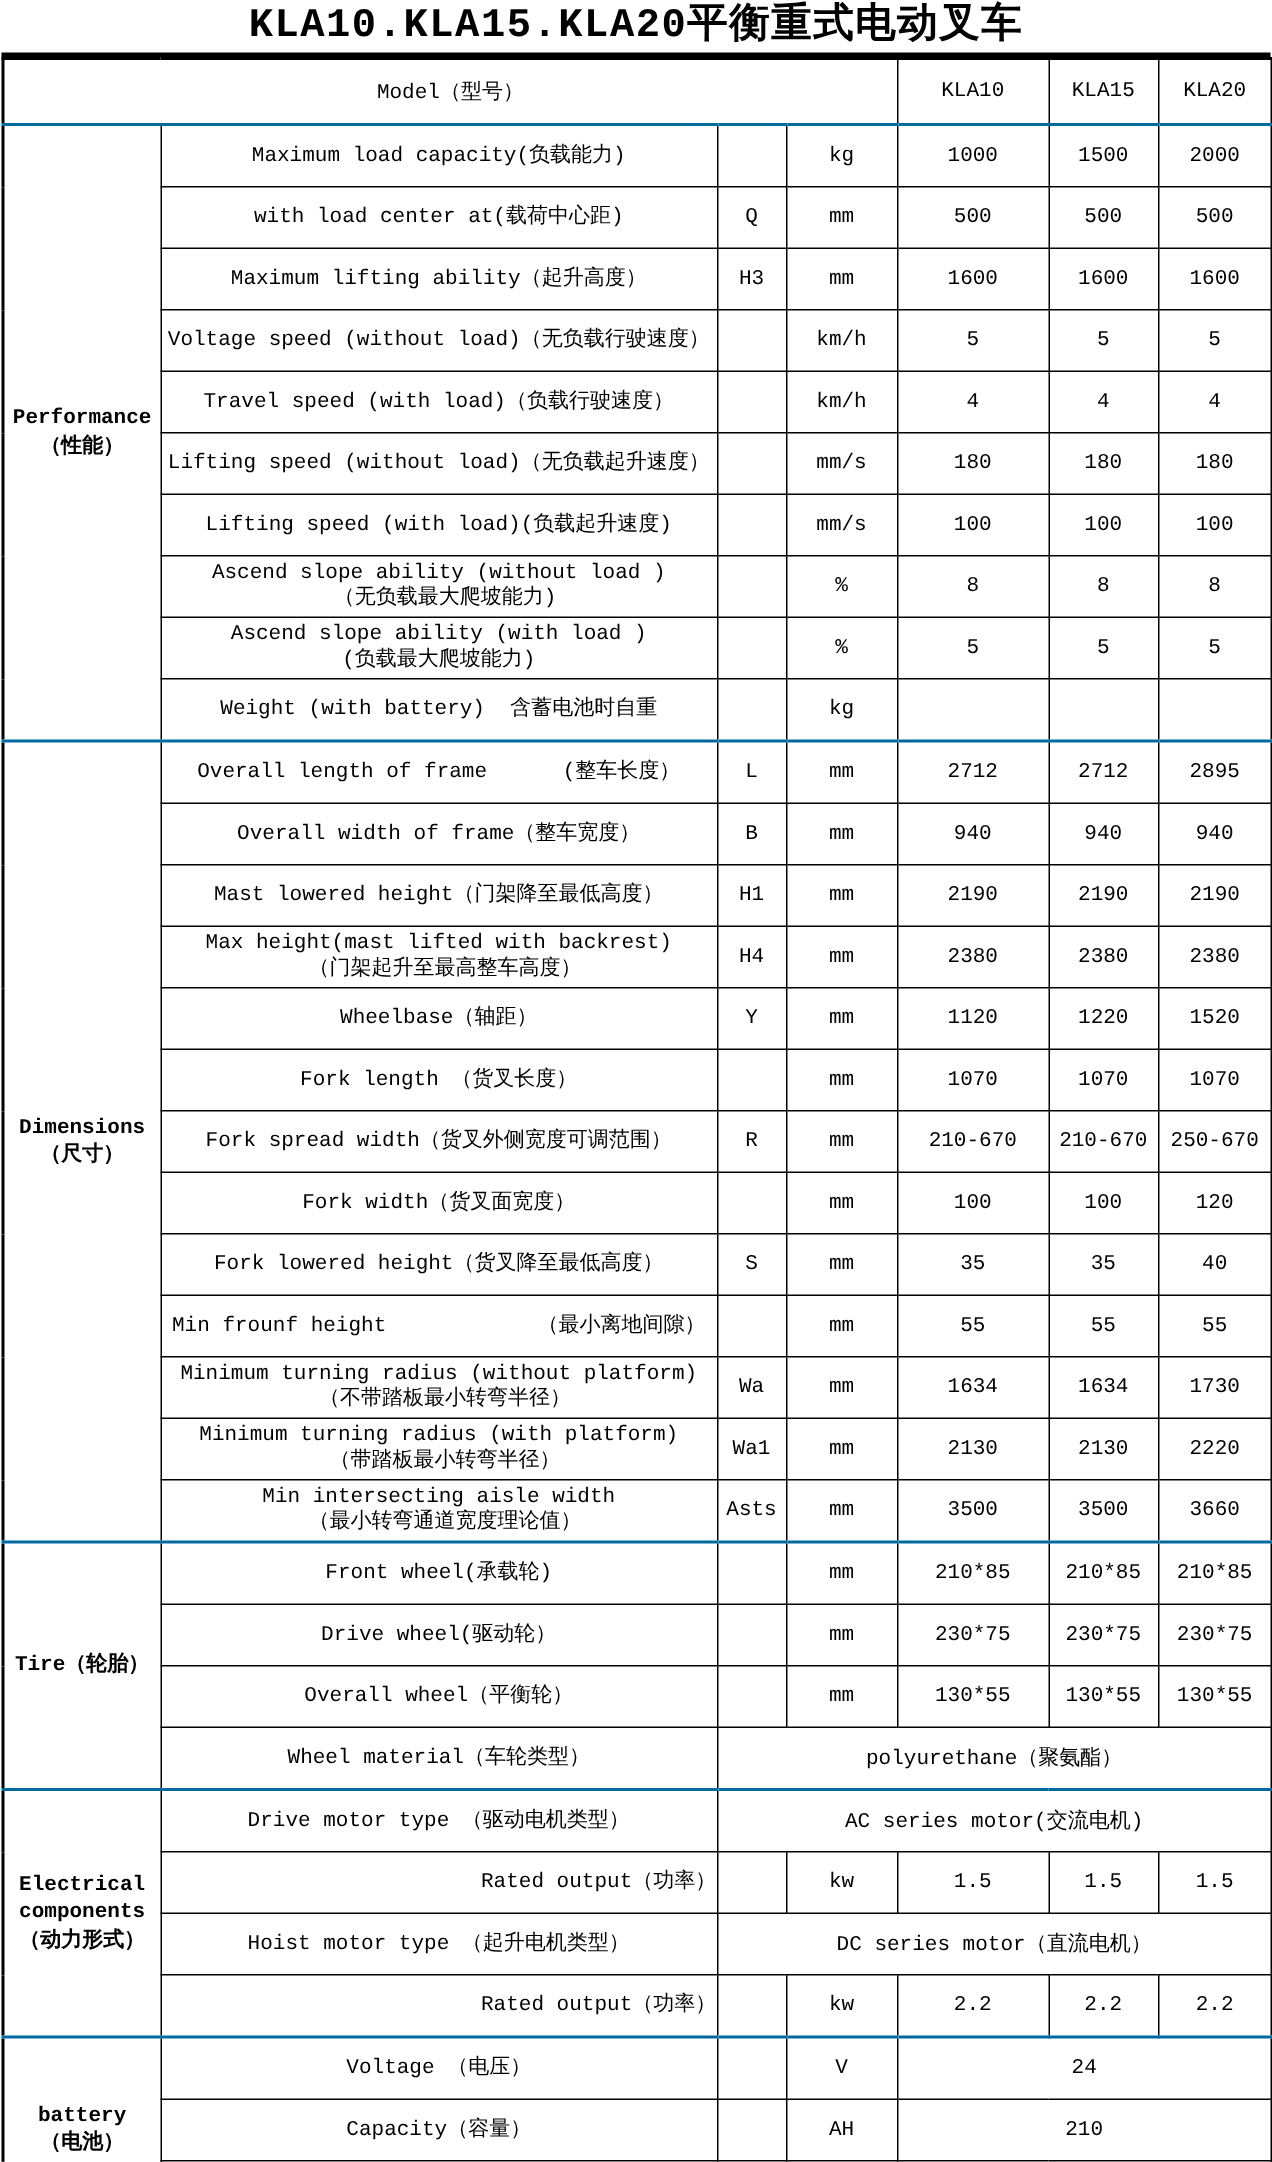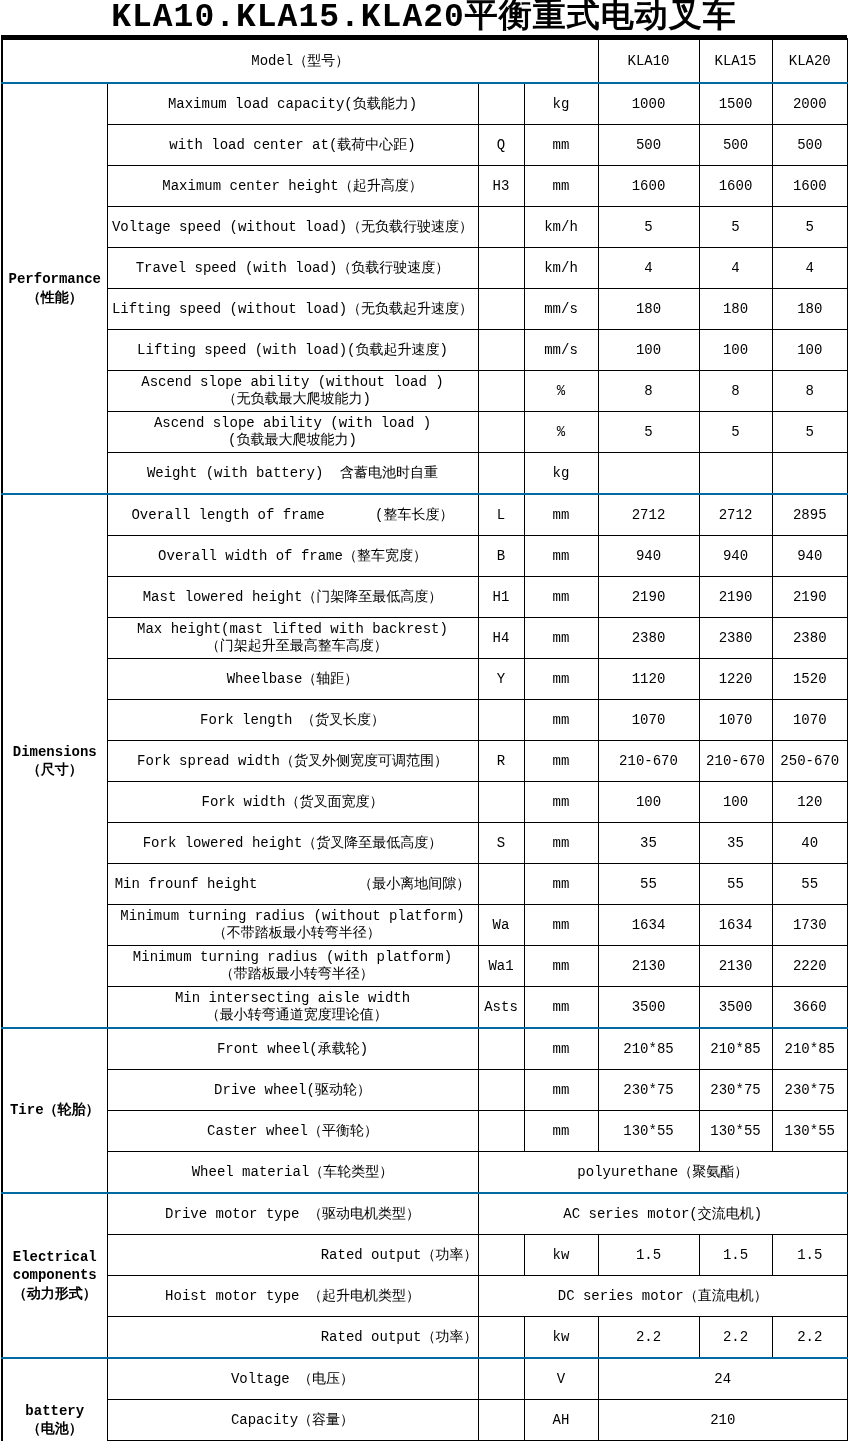--- a/index.html
+++ b/index.html
@@ -8,21 +8,21 @@
     margin:0 auto;
     font-family:"Liberation Mono","DejaVu Sans Mono",monospace;
     color:#000;
     background:#fff;
   }
   .title{
     box-sizing:border-box;
     height:38px;
     border-bottom:3px solid #000;
     text-align:center;
-    font-size:33px;
+    font-size:27px;
     font-weight:bold;
     line-height:36px;
     letter-spacing:1px;
     white-space:nowrap;
   }
   table.spec{
     border-collapse:collapse;
     table-layout:fixed;
     width:846px;
     border:2px solid #000;
@@ -93,21 +93,21 @@
         </tr>
         <tr class="row">
           <td class="param">with load center at(载荷中心距)</td>
           <td class="sym">Q</td>
           <td class="unit">mm</td>
           <td>500</td>
           <td>500</td>
           <td>500</td>
         </tr>
         <tr class="row">
-          <td class="param">Maximum center height（起升高度）</td>
+          <td class="param">Maximum lifting ability（起升高度）</td>
           <td class="sym">H3</td>
           <td class="unit">mm</td>
           <td>1600</td>
           <td>1600</td>
           <td>1600</td>
         </tr>
         <tr class="row">
           <td class="param">Voltage speed (without load)（无负载行驶速度）</td>
           <td class="sym"></td>
           <td class="unit">km/h</td>
@@ -286,21 +286,21 @@
         </tr>
         <tr class="row">
           <td class="param">Drive wheel(驱动轮）</td>
           <td class="sym"></td>
           <td class="unit">mm</td>
           <td>230*75</td>
           <td>230*75</td>
           <td>230*75</td>
         </tr>
         <tr class="row">
-          <td class="param">Caster wheel（平衡轮）</td>
+          <td class="param">Overall wheel（平衡轮）</td>
           <td class="sym"></td>
           <td class="unit">mm</td>
           <td>130*55</td>
           <td>130*55</td>
           <td>130*55</td>
         </tr>
         <tr class="row">
           <td class="param">Wheel material（车轮类型）</td>
           <td colspan="5">polyurethane（聚氨酯）</td>
         </tr>

